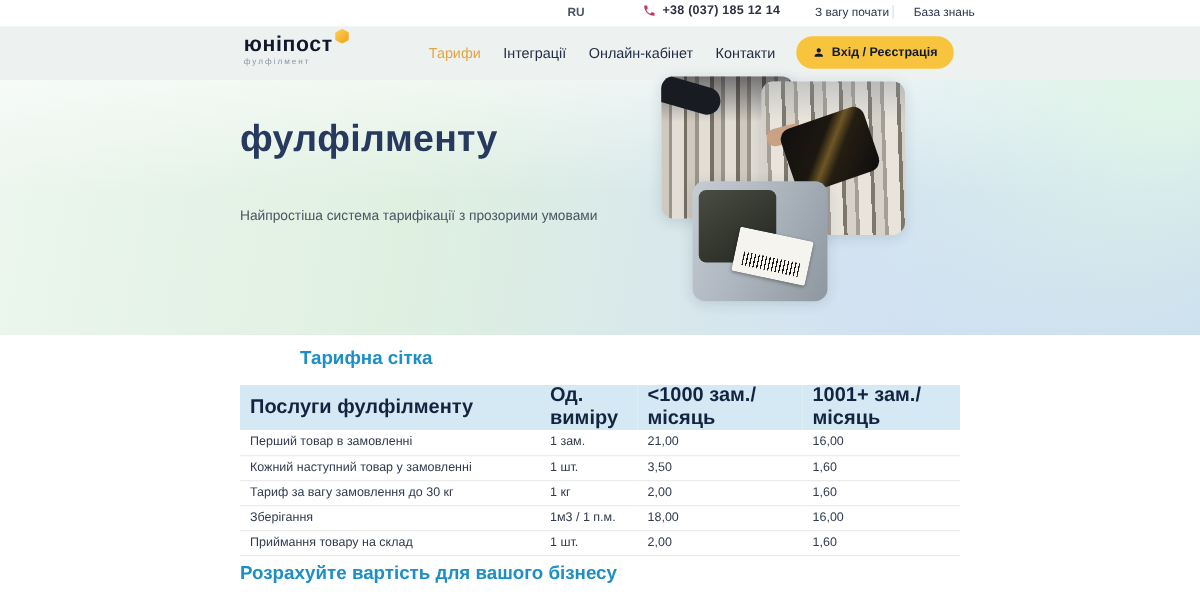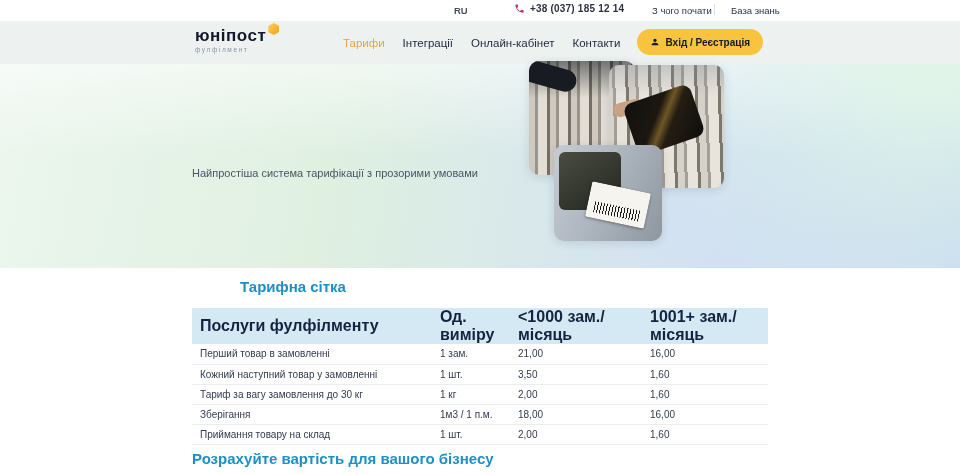--- a/index.html
+++ b/index.html
@@ -93,21 +93,21 @@
 <div class="page">
 
   <div class="topbar">
     <span class="tb-lang">RU</span>
     <span class="tb-phone">
       <svg viewBox="0 0 24 24">
           <path fill="#c2366b" d="M6.62 10.79c1.44 2.83 3.76 5.14 6.59 6.59l2.2-2.21c.27-.27.67-.36 1.02-.24 1.12.37 2.33.57 3.57.57.55 0 1 .45 1 1V20c0 .55-.45 1-1 1-9.39 0-17-7.61-17-17 0-.55.45-1 1-1h3.5c.55 0 1 .45 1 1 0 1.25.2 2.45.57 3.57.11.35.03.74-.25 1.02l-2.2 2.2z"></path>
         </svg>
       <span class="tb-phone-num">+38 (037) 185 12 14</span>
     </span>
-    <a class="tb-link start">З чого почати</a>
+    <a class="tb-link start">З вагу почати</a>
     <span class="tb-divider"></span>
     <a class="tb-link kb">База знань</a>
   </div>
 
   <div class="header">
     <div class="logo">
       <div class="logo-row">
         <span class="logo-title">юніпост</span>
         <span class="logo-cube"></span>
       </div>
@@ -122,20 +122,21 @@
     <button class="login-btn">
       <svg viewBox="0 0 24 24">
           <path fill="#10182b" d="M12 12c2.21 0 4-1.79 4-4s-1.79-4-4-4-4 1.79-4 4 1.79 4 4 4zm0 2c-2.67 0-8 1.34-8 4v2h16v-2c0-2.66-5.33-4-8-4z"></path>
         </svg>
       <span>Вхід / Реєстрація</span>
     </button>
   </div>
 
   <div class="hero">
     <div class="hero-title">
+      <div>фулфілменту</div>
     </div>
     <div class="hero-sub">Найпростіша система тарифікації з прозорими умовами</div>
   </div>
 
   <div class="photo photo-a"></div>
   <div class="photo photo-b"></div>
   <div class="photo photo-c"></div>
 
   <div class="content">
     <h2 class="sec-title grid">Тарифна сітка</h2>

